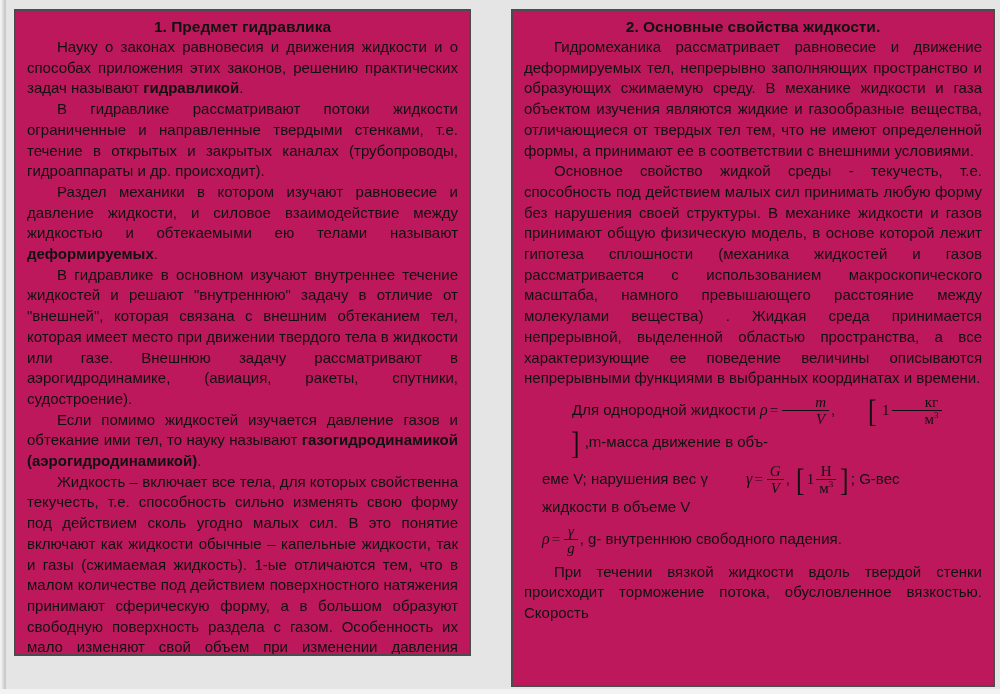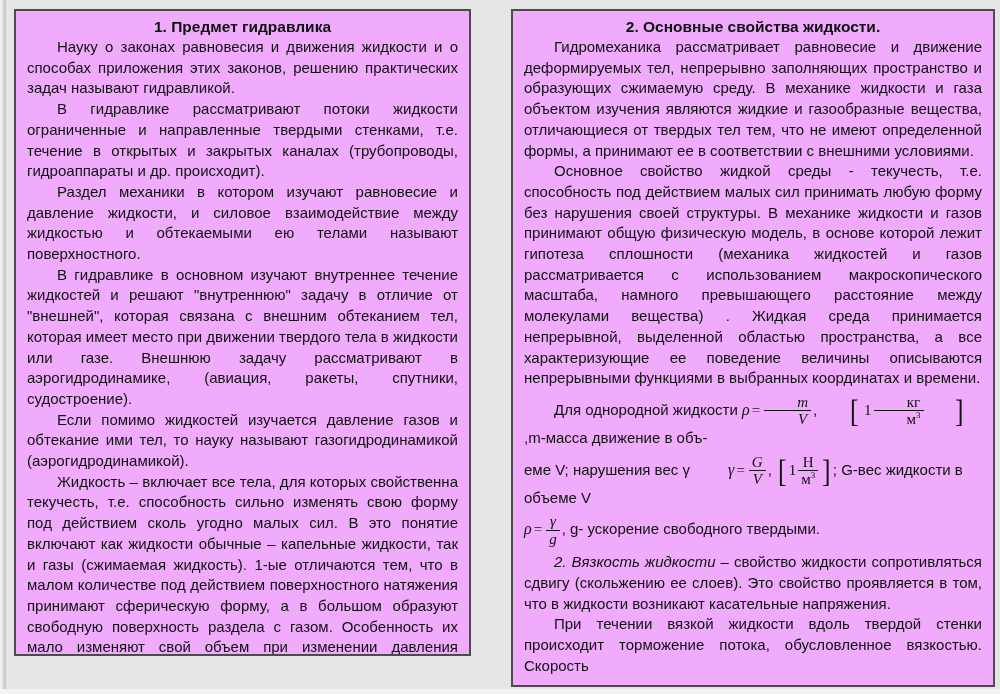--- a/index.html
+++ b/index.html
@@ -7,55 +7,55 @@
     width:1000px;height:694px;overflow:hidden;
     background:#e5e5e5;
     font-family:"Liberation Sans",sans-serif;
     color:#111;
   }
   .stage{position:relative;width:1000px;height:694px;}
   .left-edge{position:absolute;left:0;top:0;width:6px;height:694px;
     background:linear-gradient(to right,#f2f2f2 20%,#c9c9c9 80%);}
   .bottom-strip{position:absolute;left:0;bottom:0;width:1000px;height:5px;background:#f3f3f3;}
   .page{
-    position:absolute;background:#f0abfc;border:2px solid #4c4c4c;
+    position:absolute;background:#be185d;border:2px solid #4c4c4c;
     box-sizing:border-box;padding:3px 11px 0 11px;overflow:hidden;
   }
   #page-1{left:14px;top:9px;width:457px;height:647px;}
   #page-2{left:511px;top:9px;width:484px;height:678px;}
   .ptitle{text-align:center;font-weight:700;font-size:15.5px;margin:4px 0 1px 0;}
   .para{margin:0;text-indent:30px;text-align:justify;font-size:15px;line-height:20.7px;}
-  .para b{font-weight:400;}
+  .para b{font-weight:700;}
   .ital{font-style:italic;}
   .mvar{font-family:"Liberation Serif",serif;font-style:italic;font-size:16px;}
   .meq{font-family:"Liberation Serif",serif;padding:0 2px;}
   .frac{display:inline-block;vertical-align:middle;text-align:center;
     font-family:"Liberation Serif",serif;font-style:italic;font-size:15px;line-height:1.1;margin:0 2px;}
   .frac .num{display:block;border-bottom:1.4px solid #111;padding:0 3px;}
   .frac .den{display:block;padding:0 3px;}
   .frac.upright{font-style:normal;}
   .bracket{display:inline-block;vertical-align:middle;font-family:"Liberation Serif",serif;
     font-size:32px;font-weight:400;line-height:30px;margin:0 1px;transform:scaleX(.8);}
   .coef{font-family:"Liberation Serif",serif;}
   sup.exp{font-size:9px;vertical-align:super;line-height:0;}
-  .fline{margin:5px 0;font-size:15px;line-height:20.7px;text-align:left;}
+  .fline{margin:5px 18px;font-size:15px;line-height:20.7px;text-align:left;}
   .fline.indented{text-indent:30px;}
   .fgap{display:inline-block;width:34px;}
 </style>
 </head>
 <body>
 
 <div class="stage">
   <div class="left-edge"></div>
 
   <div class="page" id="page-1">
     <p class="ptitle">1. Предмет гидравлика</p>
     <p class="para"><span>Науку о законах равновесия и движения жидкости и о способах приложения этих законов, решению практических задач называют </span><b>гидравликой</b><span>.</span></p>
     <p class="para">В гидравлике рассматривают потоки жидкости ограниченные и направленные твердыми стенками, т.е. течение в открытых и закрытых каналах (трубопроводы, гидроаппараты и др. происходит).</p>
-    <p class="para"><span>Раздел механики в котором изучают равновесие и давление жидкости, и силовое взаимодействие между жидкостью и обтекаемыми ею телами называют </span><b>поверхностного</b><span>.</span></p>
+    <p class="para"><span>Раздел механики в котором изучают равновесие и давление жидкости, и силовое взаимодействие между жидкостью и обтекаемыми ею телами называют </span><b>деформируемых</b><span>.</span></p>
     <p class="para">В гидравлике в основном изучают внутреннее течение жидкостей и решают "внутреннюю" задачу в отличие от "внешней", которая связана с внешним обтеканием тел, которая имеет место при движении твердого тела в жидкости или газе. Внешнюю задачу рассматривают в аэрогидродинамике, (авиация, ракеты, спутники, судостроение).</p>
     <p class="para"><span>Если помимо жидкостей изучается давление газов и обтекание ими тел, то науку называют </span><b>газогидродинамикой (аэрогидродинамикой)</b><span>.</span></p>
     <p class="para">Жидкость – включает все тела, для которых свойственна текучесть, т.е. способность сильно изменять свою форму под действием сколь угодно малых сил. В это понятие включают как жидкости обычные – капельные жидкости, так и газы (сжимаемая жидкость). 1-ые отличаются тем, что в малом количестве под действием поверхностного натяжения принимают сферическую форму, а в большом образуют свободную поверхность раздела с газом. Особенность их мало изменяют свой объем при изменении давления (несжимаемые).</p>
 
   </div>
 
   <div class="page" id="page-2">
     <p class="ptitle">2. Основные свойства жидкости.</p>
     <p class="para">Гидромеханика рассматривает равновесие и движение деформируемых тел, непрерывно заполняющих пространство и образующих сжимаемую среду. В механике жидкости и газа объектом изучения являются жидкие и газообразные вещества, отличающиеся от твердых тел тем, что не имеют определенной формы, а принимают ее в соответствии с внешними условиями.</p>
     <p class="para">Основное свойство жидкой среды - текучесть, т.е. способность под действием малых сил принимать любую форму без нарушения своей структуры. В механике жидкости и газов принимают общую физическую модель, в основе которой лежит гипотеза сплошности (механика жидкостей и газов рассматривается с использованием макроскопического масштаба, намного превышающего расстояние между молекулами вещества) . Жидкая среда принимается непрерывной, выделенной областью пространства, а все характеризующие ее поведение величины описываются непрерывными функциями в выбранных координатах и времени.</p>
@@ -66,22 +66,21 @@
       <span><span class="bracket">[</span><span class="coef">1</span><span class="frac upright"><span class="num">кг</span><span class="den"><span>м</span><sup class="exp">3</sup></span></span><span class="bracket">]</span></span><span>,m-масса движение в объ-</span>
     </div>
 
     <div class="fline">
       <span>еме V; нарушения вес γ</span><span class="fgap"></span>
       <span><span class="mvar">γ</span><span class="meq">=</span><span class="frac"><span class="num">G</span><span class="den">V</span></span></span><span>,</span>
       <span><span class="bracket">[</span><span class="coef">1</span><span class="frac upright"><span class="num">Н</span><span class="den"><span>м</span><sup class="exp">3</sup></span></span><span class="bracket">]</span></span><span>;</span><span> G-вес жидкости в объеме V</span>
     </div>
 
     <div class="fline">
-      <span><span class="mvar">ρ</span><span class="meq">=</span><span class="frac"><span class="num">γ</span><span class="den">g</span></span></span><span>, g- ускорение свободного твердыми.</span>
+      <span><span class="mvar">ρ</span><span class="meq">=</span><span class="frac"><span class="num">γ</span><span class="den">g</span></span></span><span>, g- внутреннюю свободного падения.</span>
     </div>
 
-    <p class="para"><span class="ital">2. Вязкость жидкости</span><span> – свойство жидкости сопротивляться сдвигу (скольжению ее слоев). Это свойство проявляется в том, что в жидкости возникают касательные напряжения.</span></p>
     <p class="para"><span>При течении вязкой жидкости вдоль твердой стенки происходит торможение потока, обусловленное вязкостью. Скорость </span></p>
 
   </div>
 
   <div class="bottom-strip"></div>
 </div>
 
 </body></html>

